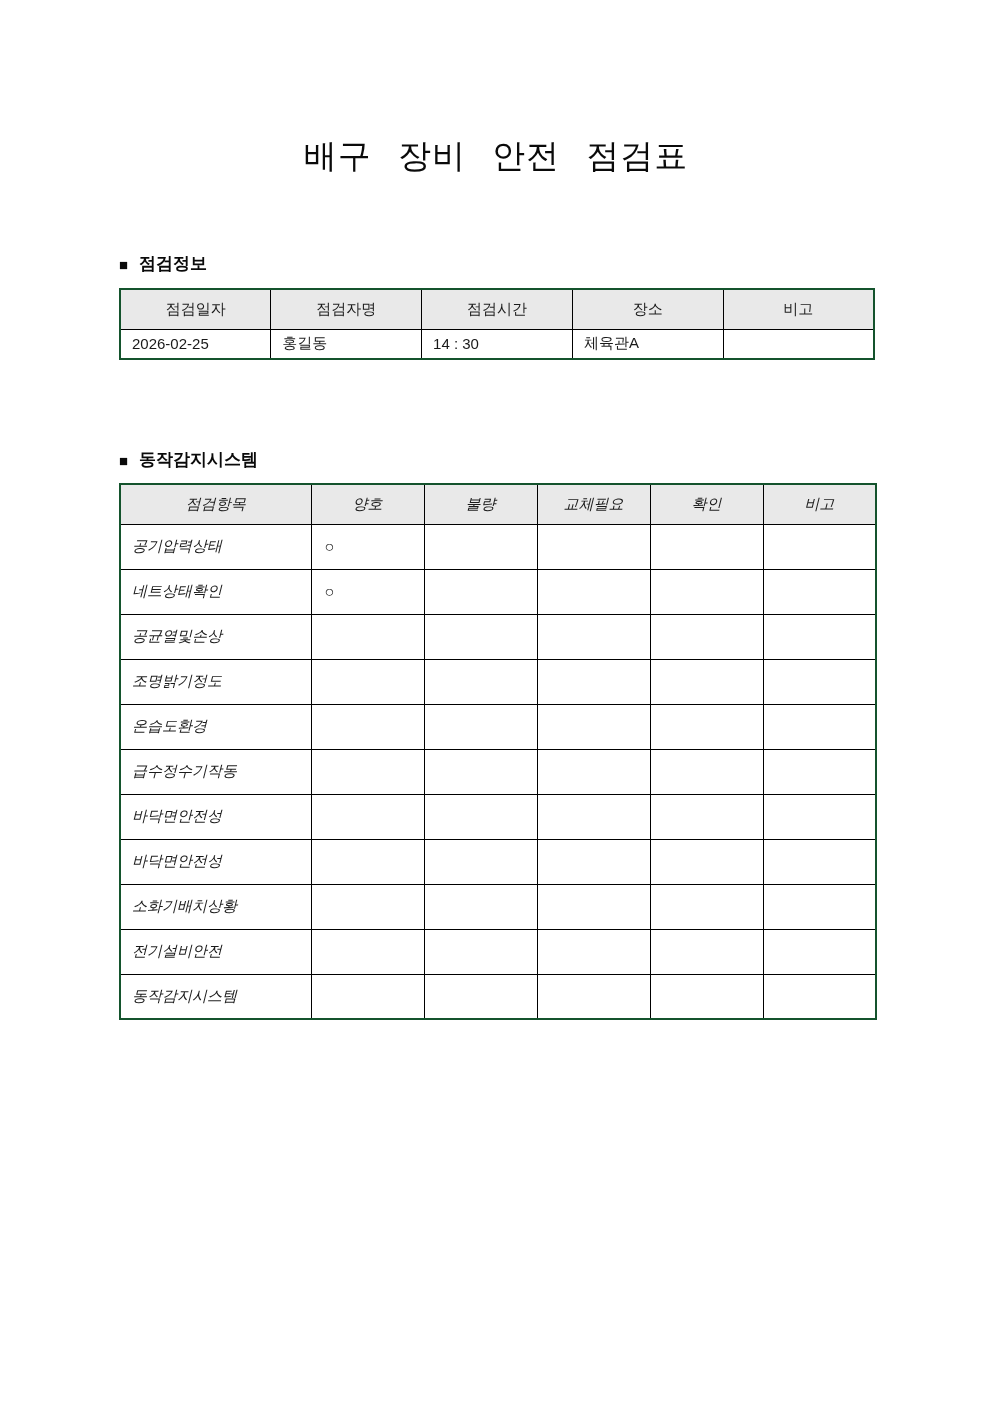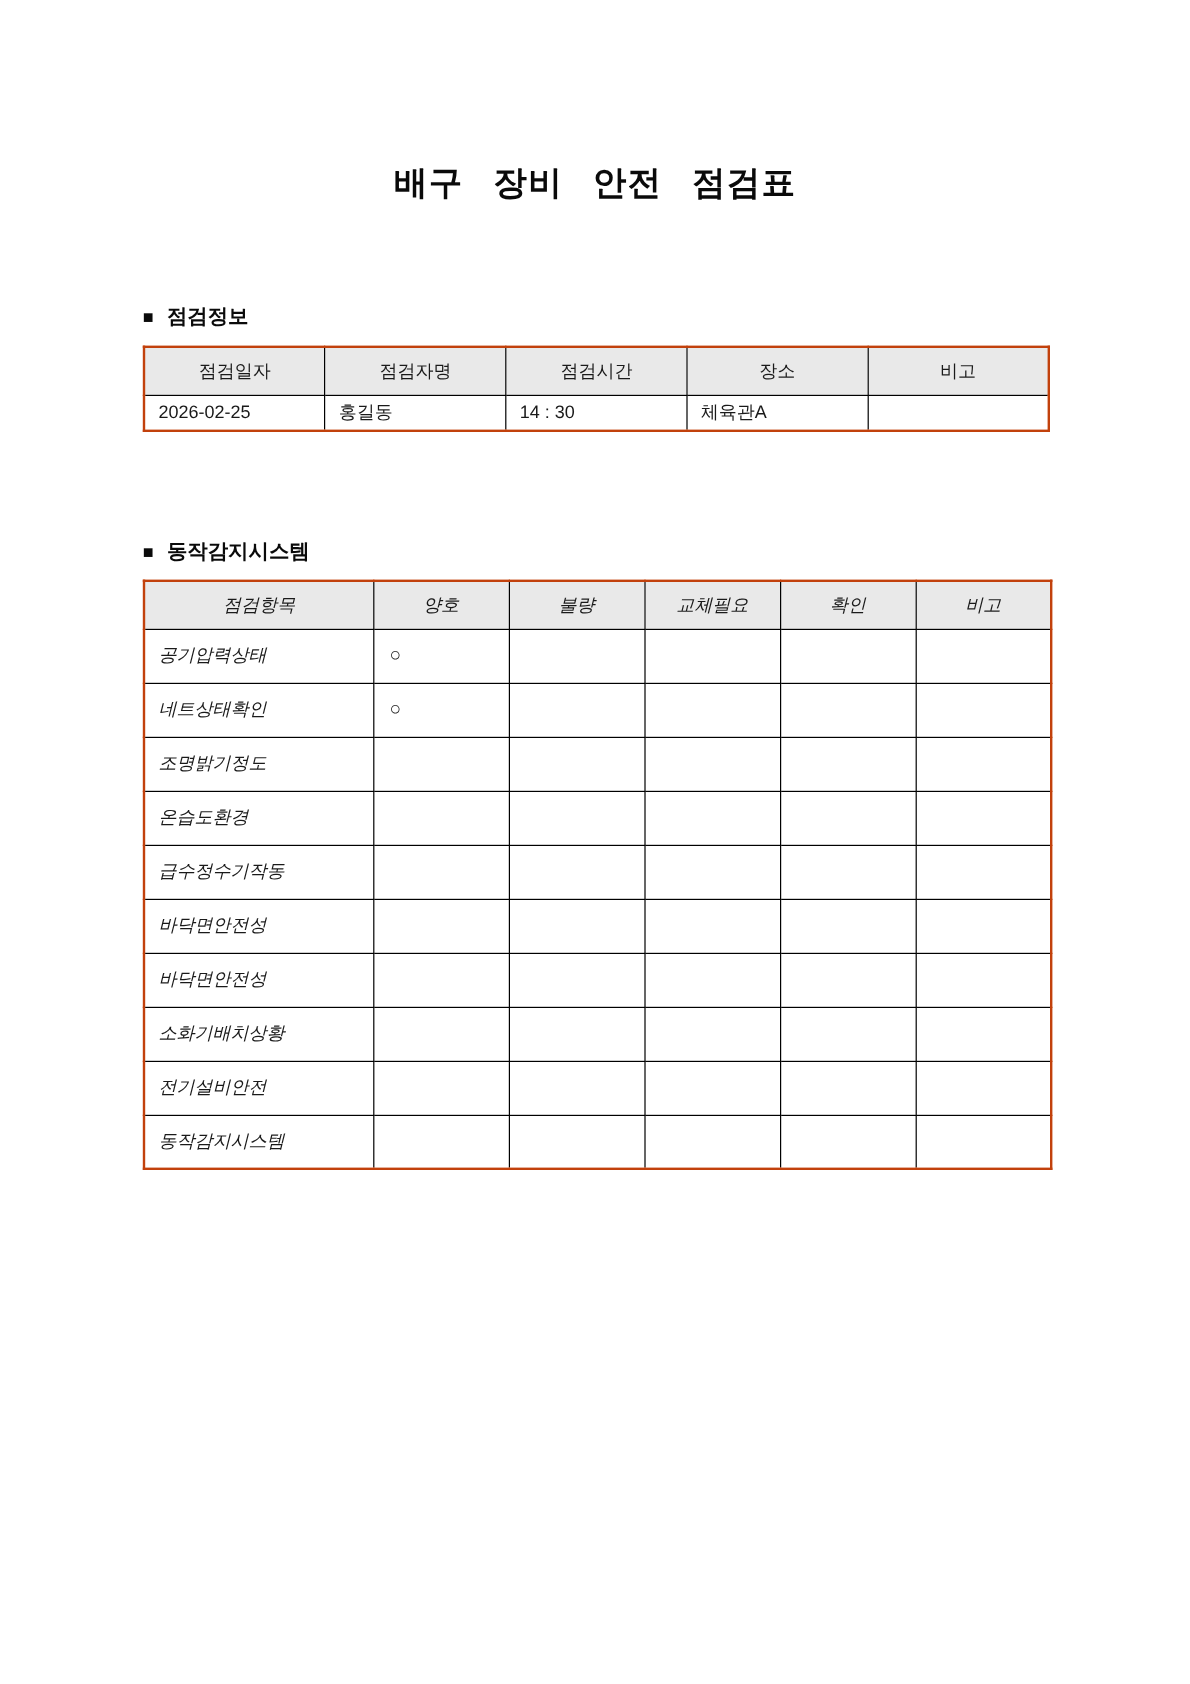--- a/index.html
+++ b/index.html
@@ -14,22 +14,22 @@
     height: 1403px;
     background: #ffffff;
     overflow: hidden;
   }
   .doc-title {
     position: absolute;
     top: 134px;
     left: 0;
     width: 100%;
     text-align: center;
-    font-size: 28px;
-    font-weight: bold;
+    font-size: 33px;
+    font-weight: normal;
     letter-spacing: 1px;
     word-spacing: 16px;
     color: #0a0a0a;
   }
   .section-heading {
     position: absolute;
     left: 119px;
     display: flex;
     align-items: center;
     gap: 11px;
@@ -44,21 +44,21 @@
   }
   .heading-info { top: 252px; }
   .heading-check { top: 448px; }
 
   table.tbl {
     position: absolute;
     left: 119px;
     width: 756px;
     border-collapse: collapse;
     table-layout: fixed;
-    border: 2px solid #c2410c;
+    border: 2px solid #14532d;
     font-size: 15px;
   }
   .tbl th, .tbl td {
     border: 1px solid #000000;
     overflow: hidden;
     white-space: nowrap;
   }
   .tbl th {
     background: #e9e9e9;
     font-weight: normal;
@@ -157,20 +157,28 @@
       <td class="item-cell">네트상태확인</td>
       <td class="mark-cell">○</td>
       <td class="mark-cell"></td>
       <td class="mark-cell"></td>
       <td class="mark-cell"></td>
       <td class="mark-cell"></td>
     </tr>
 
 
 
+    <tr>
+      <td class="item-cell">공균열및손상</td>
+      <td class="mark-cell"></td>
+      <td class="mark-cell"></td>
+      <td class="mark-cell"></td>
+      <td class="mark-cell"></td>
+      <td class="mark-cell"></td>
+    </tr>
 
 
     <tr>
       <td class="item-cell">조명밝기정도</td>
       <td class="mark-cell"></td>
       <td class="mark-cell"></td>
       <td class="mark-cell"></td>
       <td class="mark-cell"></td>
       <td class="mark-cell"></td>
     </tr>

